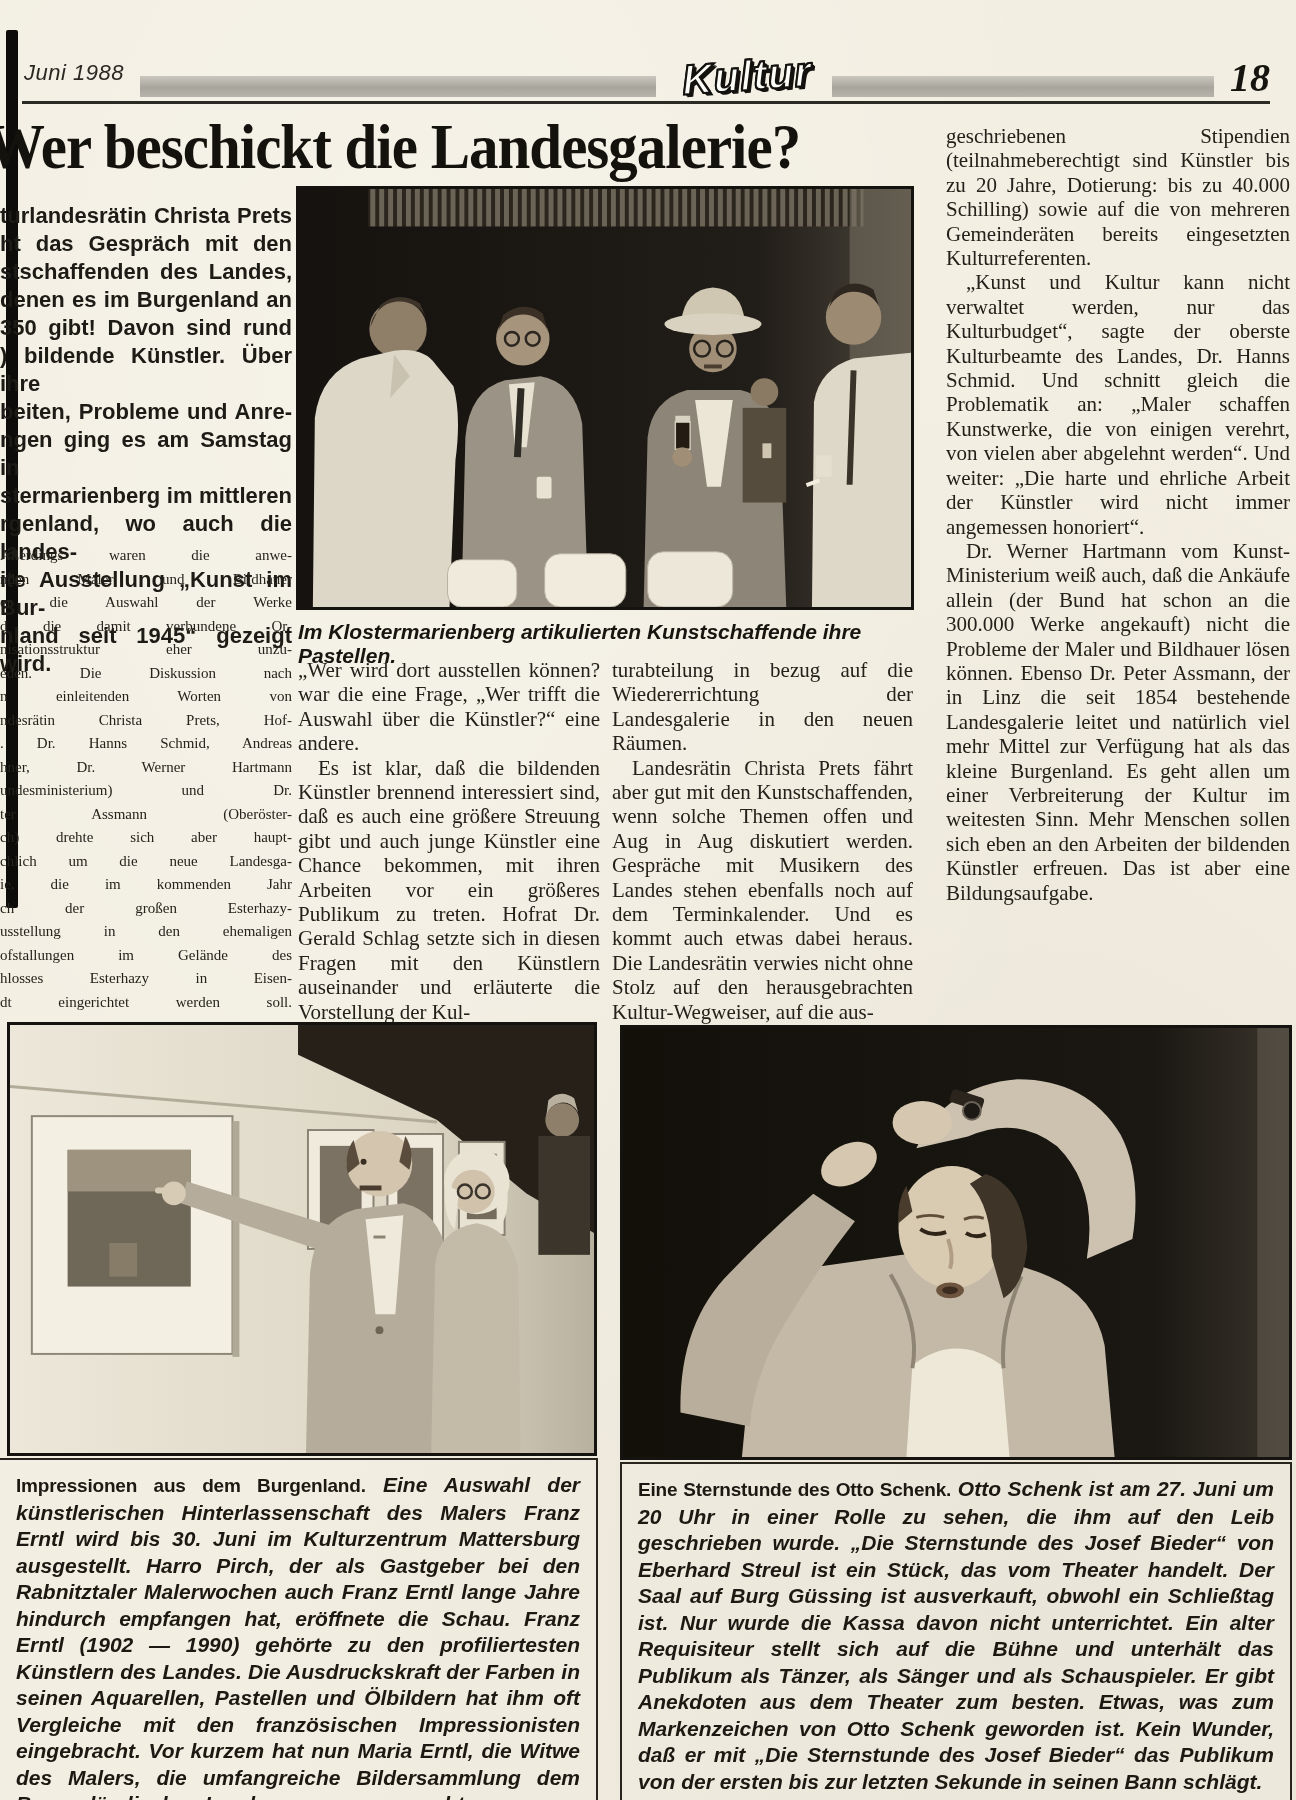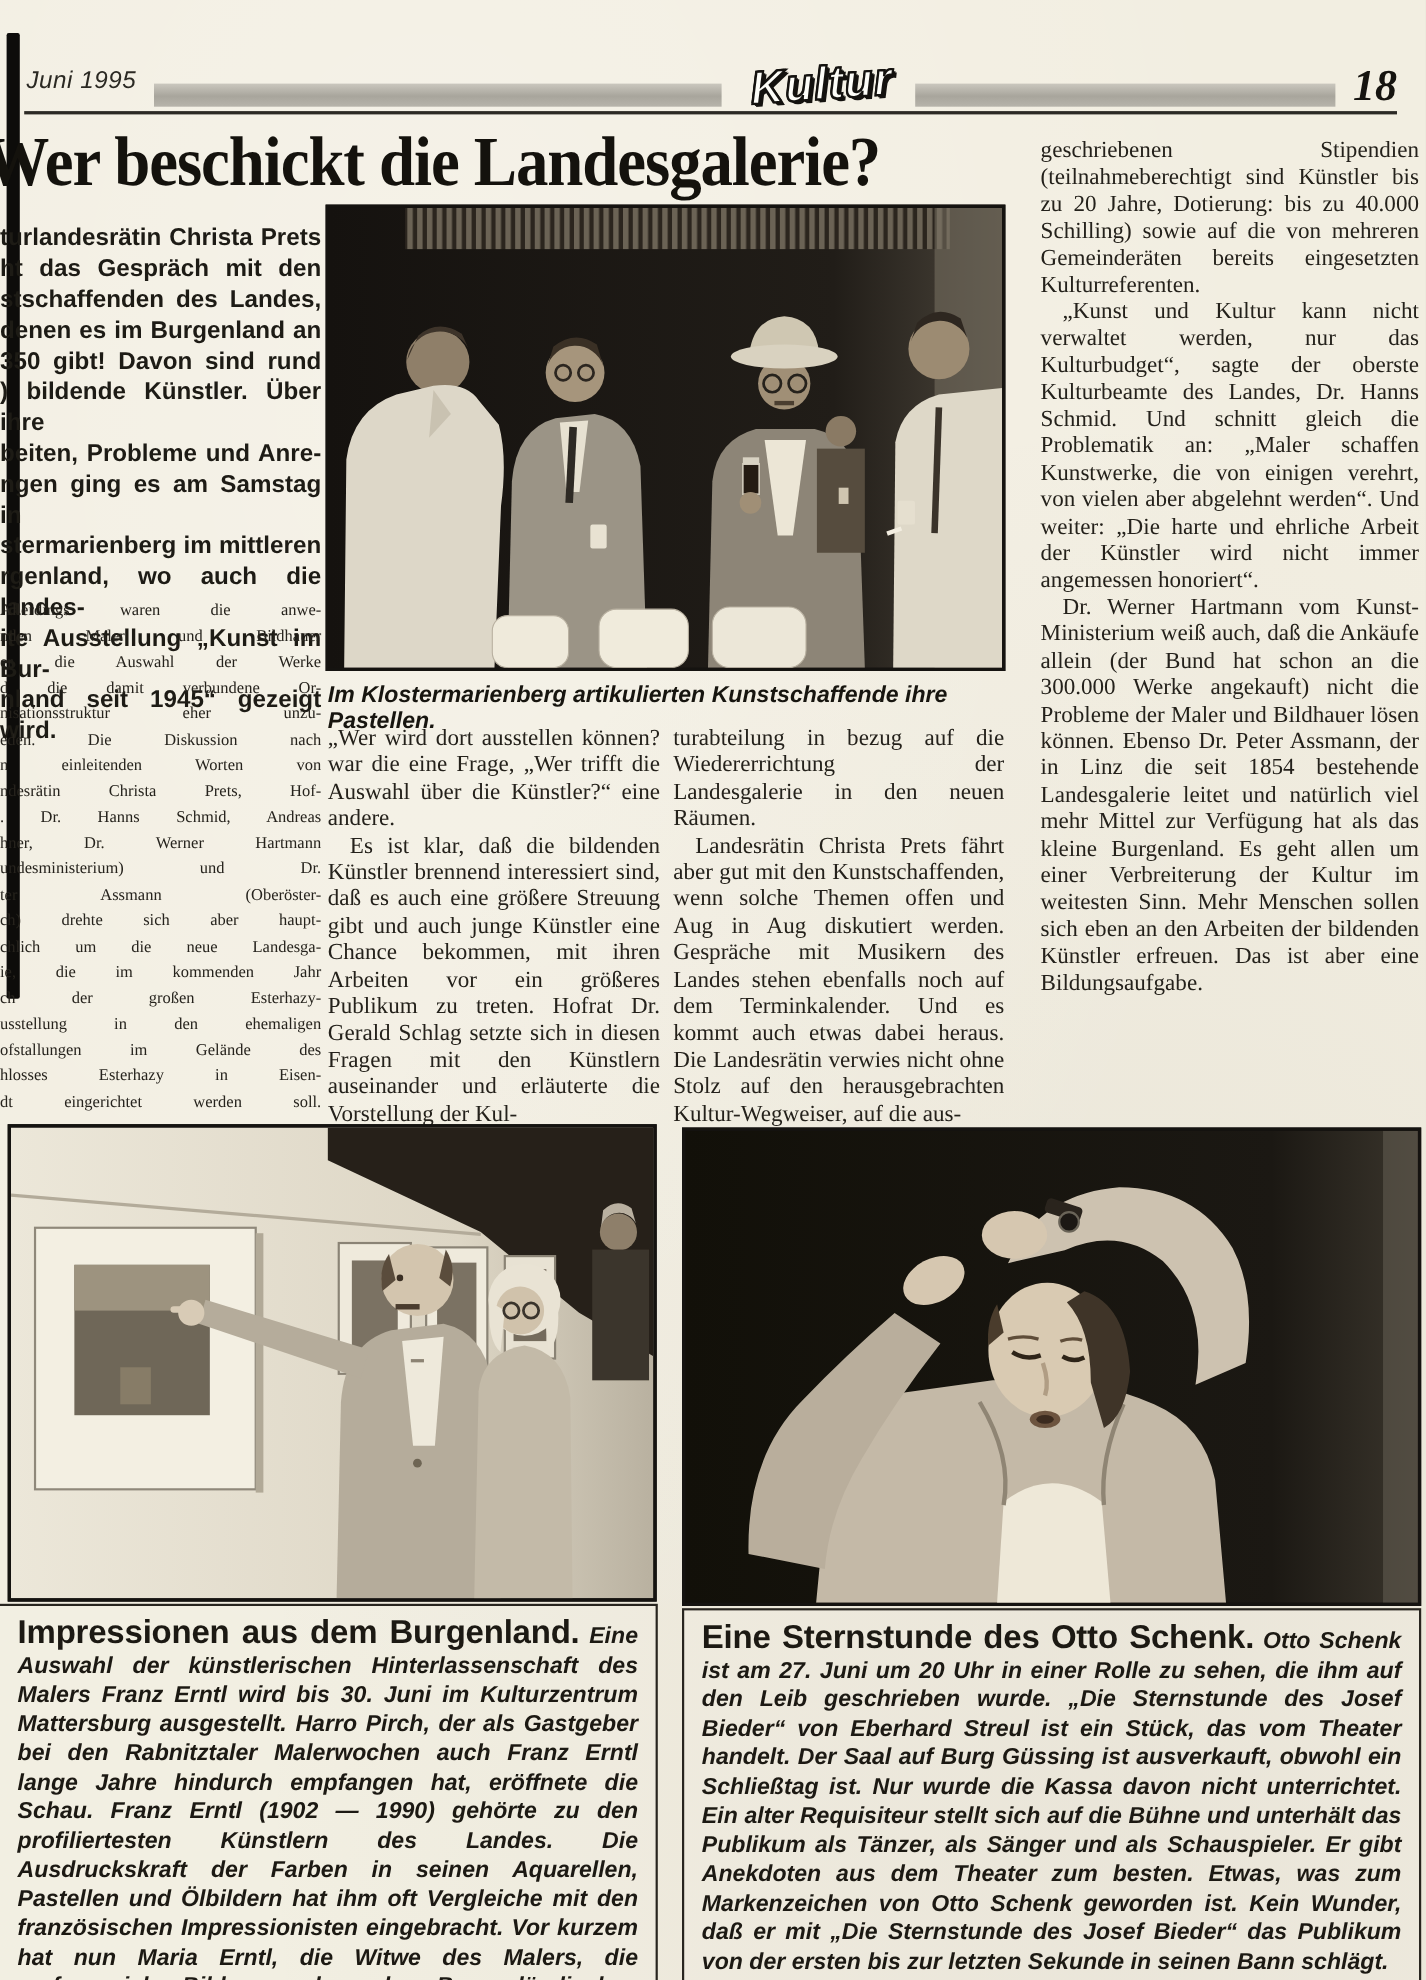--- a/index.html
+++ b/index.html
@@ -64,32 +64,32 @@
     font:bold italic 21px "Liberation Sans",sans-serif;color:#17150f;
   }
   .col2{left:298px;top:658px;width:302px;}
   .col3{left:612px;top:658px;width:301px;}
   .col4{left:946px;top:124px;width:344px;}
   .capbox{
     border:2px solid #28251f;background:rgba(255,255,255,.06);
     font:bold italic 21px "Liberation Sans",sans-serif;line-height:26.5px;
     color:#1c1913;text-align:justify;box-sizing:border-box;
   }
-  .capbox .lead{font-style:normal;font-size:30px;letter-spacing:-.2px;}
+  .capbox .lead{font-style:normal;font-size:19px;letter-spacing:-.2px;}
   .cap-left{left:-12px;top:1458px;width:610px;padding:12px 16px 14px 26px;}
   .cap-right{left:620px;top:1462px;width:672px;padding:12px 16px 14px 16px;}
 </style>
 </head>
 <body>
 
 <div class="page">
 
   <div class="abs scan-strip"></div>
 
-  <div class="abs hdr-date">Juni 1995</div>
+  <div class="abs hdr-date">Juni 1988</div>
   <div class="abs graybar gb-left"></div>
   <div class="abs graybar gb-right"></div>
   <div class="abs hdr-rule"></div>
   <div class="abs kultur-logo">Kultur</div>
   <div class="abs page-num">18</div>
 
   <h1 class="abs headline" style="margin:0;">Wer beschickt die Landesgalerie?</h1>
 
   <div class="abs col1-lead">turlandesrätin Christa Prets
 ht das Gespräch mit den

